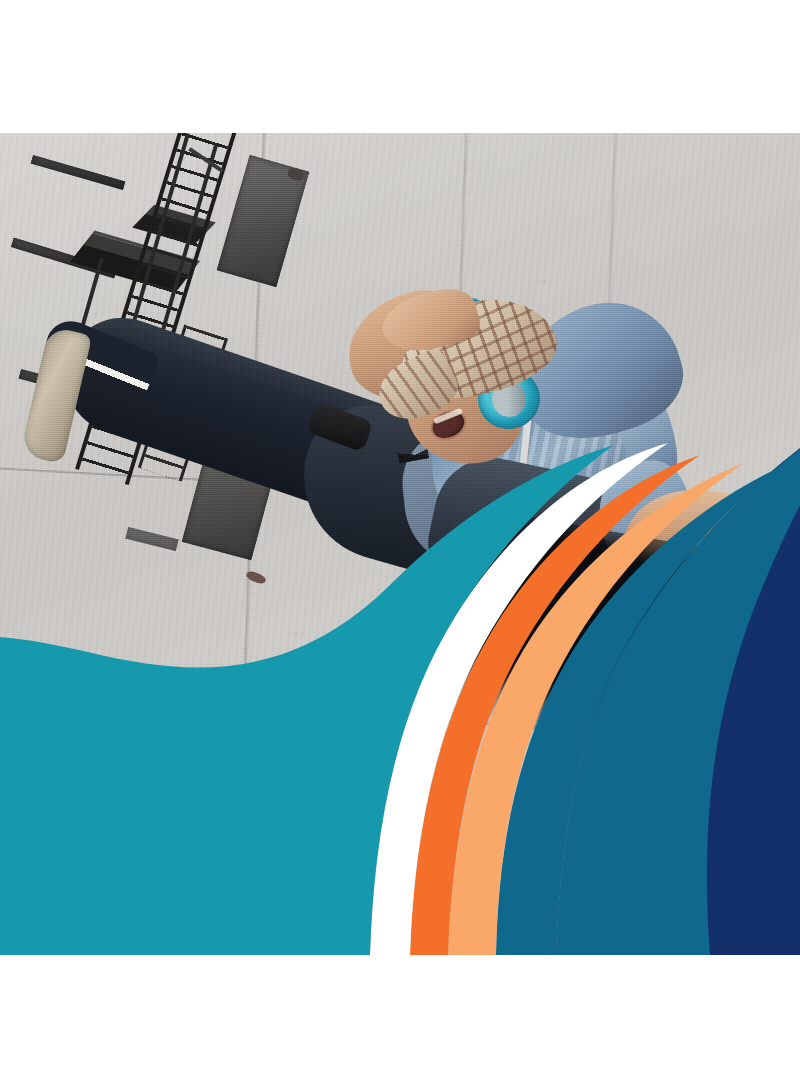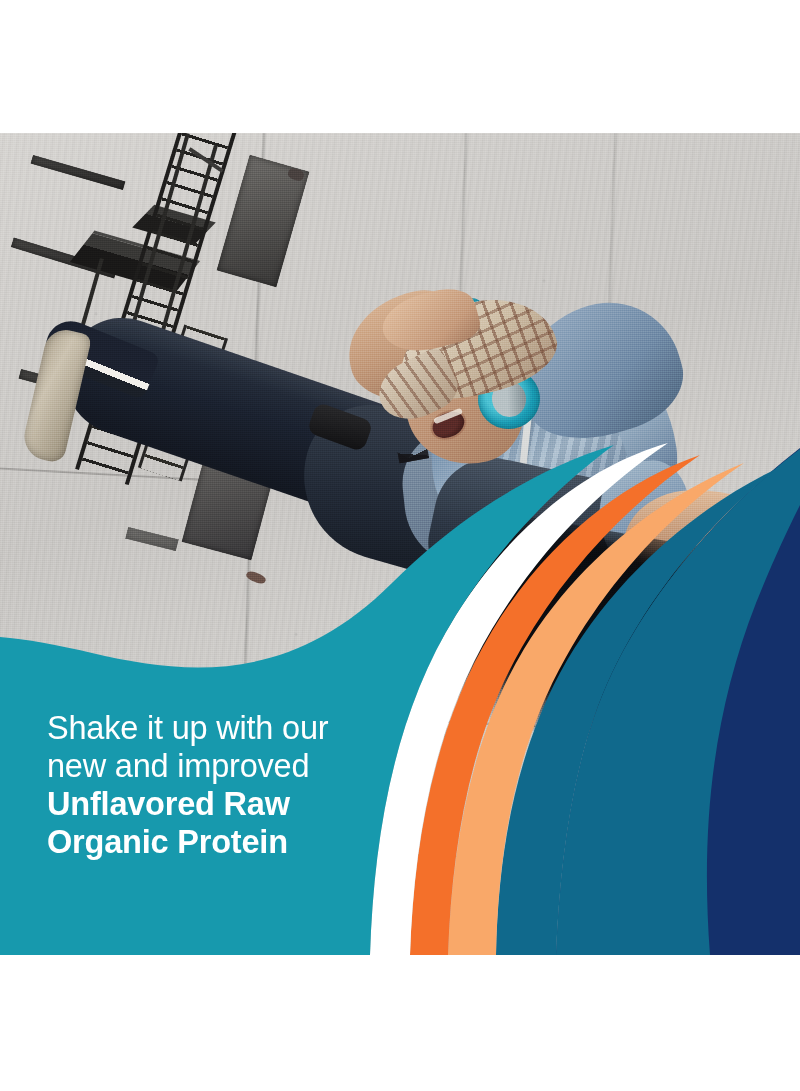--- a/index.html
+++ b/index.html
@@ -607,20 +607,14 @@
     <path d="M 448 822 C 452 712 470 604 522 514 C 568 434 630 370 700 322
              C 624 348 546 408 492 498 C 434 594 414 710 410 822 Z" fill="#F4702A"></path>
 
     <path d="M 410 822 C 414 706 434 592 492 496 C 540 416 600 356 668 310
              C 590 332 512 392 456 482 C 394 582 374 702 370 822 Z" fill="#FFFFFF"></path>
 
     <path d="M 0 822 L 370 822 C 374 702 394 582 456 482 C 500 412 554 356 614 312
              C 540 334 460 382 392 450 C 290 552 186 542 92 520 C 58 512 26 506 0 504 Z" fill="#1799AD"></path>
   </svg>
 
-  <div class="headline">
-    <span class="ln light">Shake it up with our</span>
-    <span class="ln light">new and improved</span>
-    <span class="ln bold">Unflavored Raw</span>
-    <span class="ln bold">Organic Protein</span>
-  </div>
 
 </div>
 
 </body></html>

